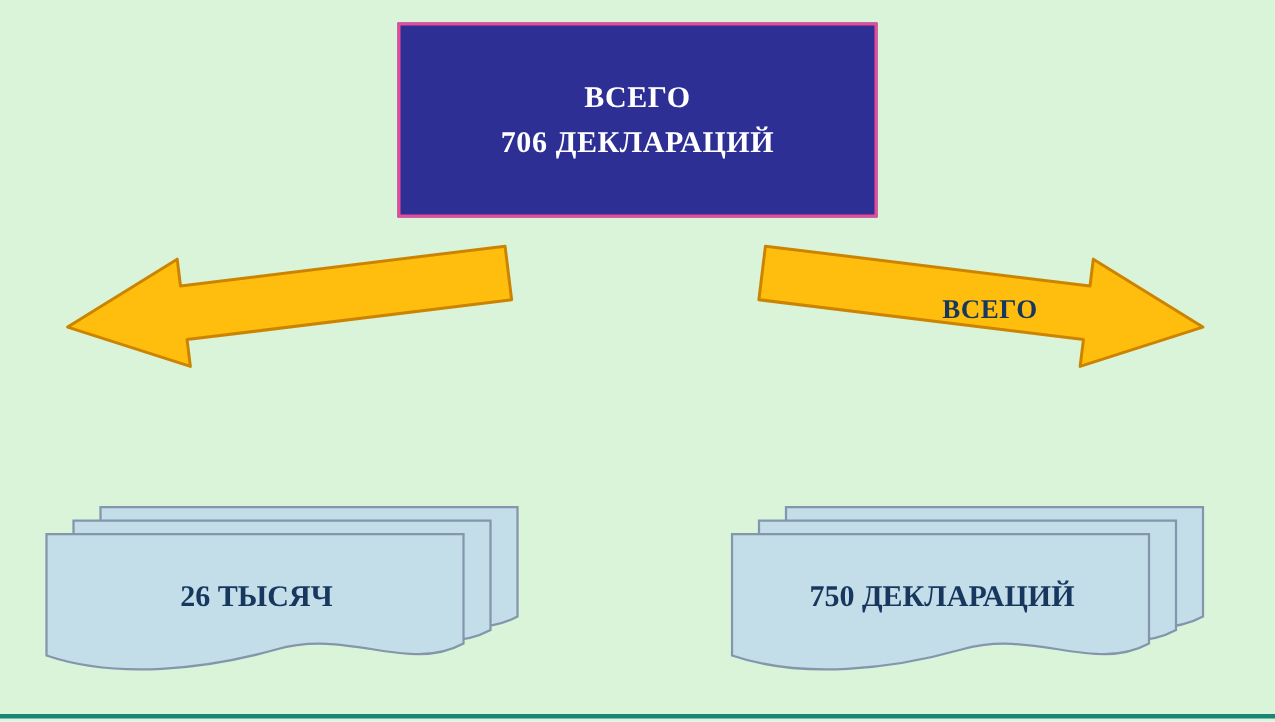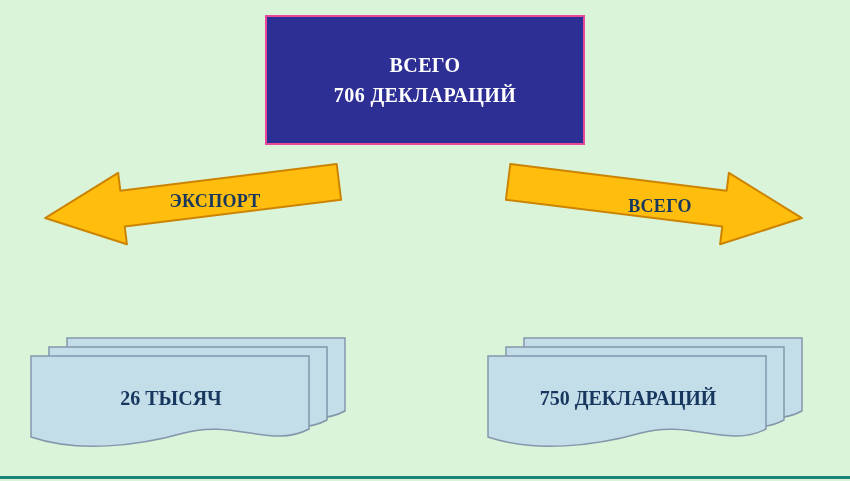--- a/index.html
+++ b/index.html
@@ -104,21 +104,20 @@
   <div class="total-box">
     <div>ВСЕГО</div>
     <div>706 ДЕКЛАРАЦИЙ</div>
   </div>
 
   <div class="arrow arrow-left">
     <svg viewBox="0 0 300 80">
       <polygon points="2,40 80,4 80,22 298,22 298,58 80,58 80,76" stroke-width="2" stroke-linejoin="round" stroke="#cc8400" fill="#ffbe0d"></polygon>
     </svg>
   </div>
-  <div class="arrow-label export-label">ЭКСПОРТ</div>
 
   <div class="arrow arrow-right">
     <svg viewBox="0 0 300 80">
       <polygon points="298,40 220,4 220,22 2,22 2,58 220,58 220,76" stroke-width="2" stroke-linejoin="round" stroke="#cc8400" fill="#ffbe0d"></polygon>
     </svg>
   </div>
   <div class="arrow-label import-label">ВСЕГО</div>
 
   <svg class="stack stack-left" viewBox="0 0 320 120">
     <path transform="translate(36,0)" d="M1,1 L279,1 L279,74 C 242,94 203,64 154,78 C 108,91 48,98 1,82 Z" stroke="#8496ab" stroke-width="1.5" fill="#c3dde9"></path>

